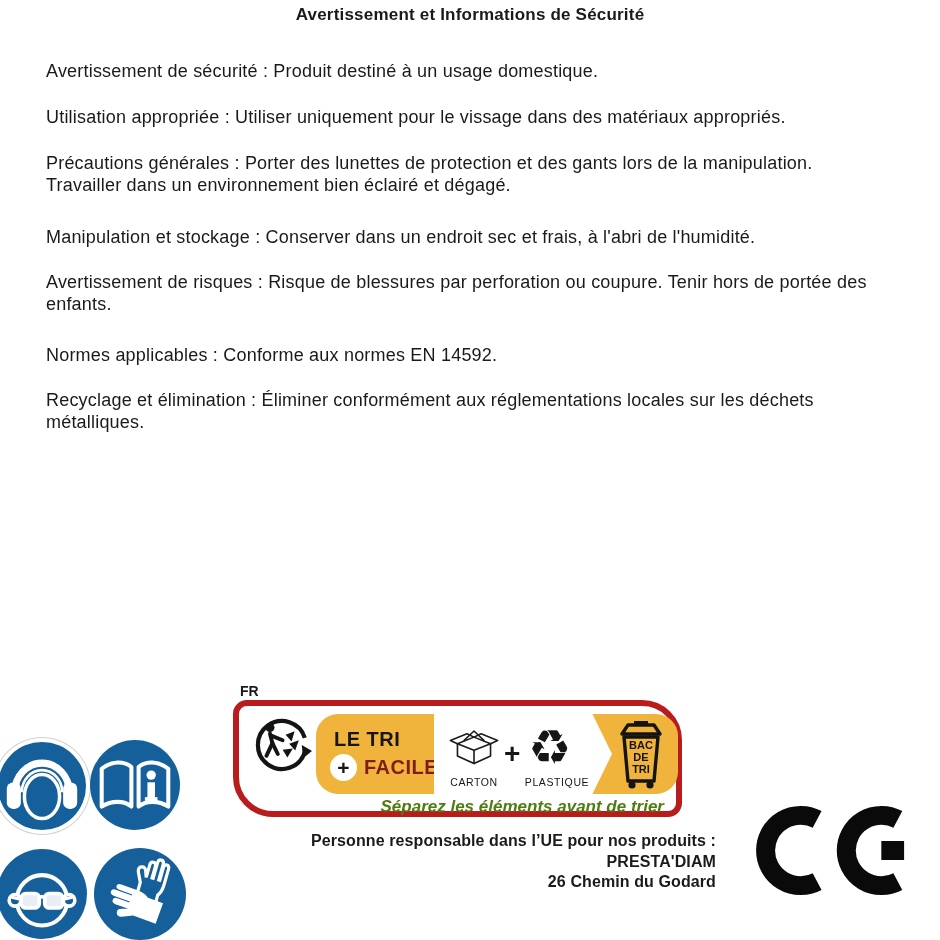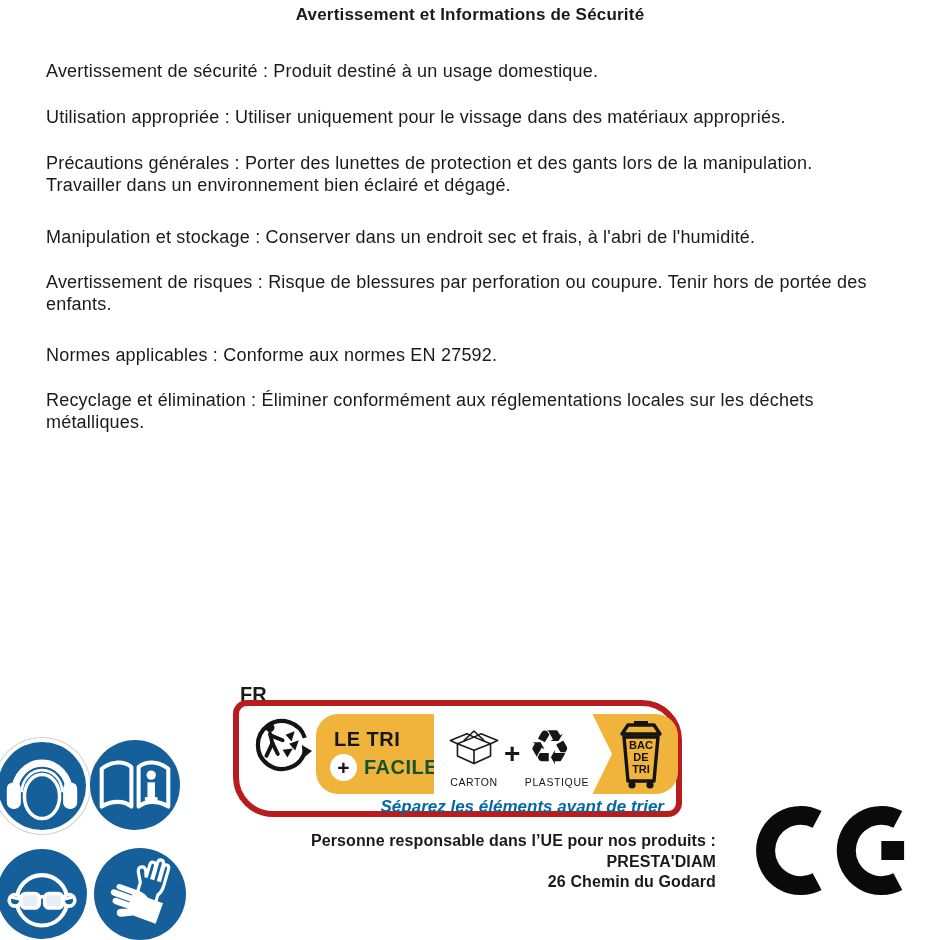--- a/index.html
+++ b/index.html
@@ -13,47 +13,47 @@
   
   .content{position:absolute;left:46px;top:60px;width:900px;font-size:18px;
            line-height:22px;letter-spacing:.2px;}
   .content p{margin:0;}
   .content p.g24{margin-bottom:24px;}
   .content p.g30{margin-bottom:30px;}
   .content p.g23{margin-bottom:23px;}
   .content p.g29{margin-bottom:29px;}
 
   
-  .fr-label{position:absolute;left:240px;top:683px;font-size:20px;font-weight:bold;}
+  .fr-label{position:absolute;left:240px;top:683px;font-size:14px;font-weight:bold;}
   .infotri-box{position:absolute;left:233px;top:700px;width:449px;height:117px;
                background:#fff;border:6px solid #b91c1c;
                border-radius:14px 40px 14px 40px;box-sizing:border-box;}
   .triman{position:absolute;left:13px;top:9px;width:60px;height:60px;}
   .tri-yellow{position:absolute;left:77px;top:8px;width:362px;height:80px;
               background:#F0B43C;border-radius:22px;}
   .letri{position:absolute;left:18px;top:14px;font-size:20px;font-weight:bold;
          letter-spacing:.5px;color:#161616;}
   .plus-circle{position:absolute;left:14px;top:40px;width:27px;height:27px;background:#fff;
                border-radius:50%;text-align:center;line-height:27px;font-size:21px;
                font-weight:bold;color:#161616;}
   .facile{position:absolute;left:48px;top:42px;font-size:20px;font-weight:bold;
-          letter-spacing:.5px;color:#14532d;}
+          letter-spacing:.5px;color:#7f1d1d;}
   .banner{position:absolute;left:118px;top:0;width:178px;height:80px;background:#fff;
           clip-path:polygon(0 0,89% 0,100% 50%,89% 100%,0 100%);}
   .carton-icon{position:absolute;left:14px;top:12px;width:52px;height:44px;}
   .mat-label{position:absolute;font-size:10.5px;font-weight:normal;letter-spacing:.6px;
              text-align:center;color:#161616;}
   .carton-label{left:2px;top:62px;width:76px;}
   .plastique-label{left:84px;top:62px;width:78px;}
   .plus-mid{position:absolute;left:70px;top:24px;font-size:28px;font-weight:bold;color:#161616;}
   .recycle-glyph{position:absolute;left:94px;top:8px;font-size:48px;line-height:50px;
                  color:#161616;font-family:"DejaVu Sans",sans-serif;}
   .bin-icon{position:absolute;left:302px;top:6px;width:46px;height:70px;}
   .separez{position:absolute;right:12px;top:91px;font-size:17px;font-weight:bold;
-           font-style:italic;color:#0369a1;}
+           font-style:italic;color:#4d7c0f;}
 
   
   .address{position:absolute;left:216px;top:831px;width:500px;text-align:right;
            font-size:16px;font-weight:bold;line-height:20.6px;letter-spacing:.1px;}
 
   
   .ppe{position:absolute;border-radius:50%;background:#15609B;overflow:hidden;}
   .ppe svg{display:block;width:100%;height:100%;}
   .ppe-ear{left:-2px;top:742px;width:88px;height:88px;
            box-shadow:0 0 0 4px #fff,0 0 0 5px #d2d2d2;}
@@ -83,21 +83,21 @@
       <span style="display:block">Travailler dans un environnement bien éclairé et dégagé.</span>
     </p>
     <p class="g23">
       <span>Manipulation et stockage : Conserver dans un endroit sec et frais, à l'abri de l'humidité.</span>
     </p>
     <p class="g29">
       <span style="display:block">Avertissement de risques : Risque de blessures par perforation ou coupure. Tenir hors de portée des</span>
       <span style="display:block">enfants.</span>
     </p>
     <p class="g23">
-      <span>Normes applicables : Conforme aux normes EN 27592.</span>
+      <span>Normes applicables : Conforme aux normes EN 14592.</span>
     </p>
     <p>
       <span style="display:block">Recyclage et élimination : Éliminer conformément aux réglementations locales sur les déchets</span>
       <span style="display:block">métalliques.</span>
     </p>
   </div>
 
   <div class="fr-label">FR</div>
 
   <div class="infotri-box">

